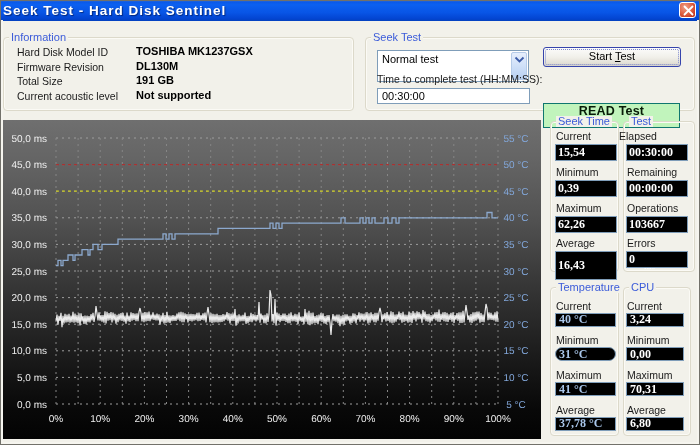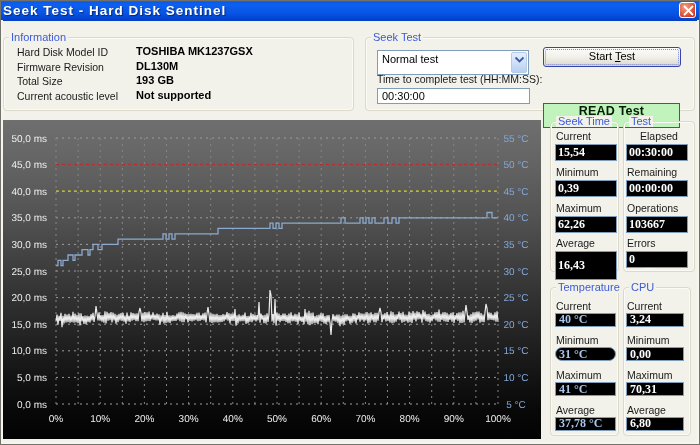--- a/index.html
+++ b/index.html
@@ -44,28 +44,28 @@
   </div>
 
 <div class="grp" style="left:3px;top:37px;width:351px;height:74px;">
     <span class="glabel">Information</span>
   </div>
 <div class="lab" style="left:17px;top:46px;">Hard Disk Model ID</div>
 <div class="val" style="left:136px;top:45px;">TOSHIBA MK1237GSX</div>
 <div class="lab" style="left:17px;top:60.5px;">Firmware Revision</div>
 <div class="val" style="left:136px;top:59.5px;">DL130M</div>
 <div class="lab" style="left:17px;top:75px;">Total Size</div>
-<div class="val" style="left:136px;top:74px;">193 GB</div>
+<div class="val" style="left:136px;top:74px;">191 GB</div>
 <div class="lab" style="left:17px;top:89.5px;">Current acoustic level</div>
 <div class="val" style="left:136px;top:88.5px;">Not supported</div>
 
 <div class="grp" style="left:365px;top:37px;width:330px;height:74px;">
     <span class="glabel">Seek Test</span>
   </div>
-<div class="combo" style="left:377px;top:50px;width:152px;height:25px;">
+<div class="combo" style="left:377px;top:50px;width:152px;height:32px;">
     <span class="t">Normal test</span>
   <span class="btn">
       <svg width="11" height="8" viewBox="0 0 11 8">
         <path d="M1.5 1.5 L5.5 5.5 L9.5 1.5" stroke="#3c5ca8" stroke-width="1.8" fill="none"></path>
       </svg>
     </span>
   </div>
 <div id="startbtn">Start <span style="text-decoration:underline">T</span>est</div>
 <div class="lab" style="left:377px;top:72.5px;">Time to complete test (HH:MM:SS):</div>
 <div class="input" style="left:377px;top:88px;width:153px;height:16px;">00:30:00</div>
@@ -114,21 +114,21 @@
     </svg></div>
 
 <div class="grp" style="left:550px;top:121px;width:69px;height:151px;">
     <span class="glabel">Seek Time</span>
   </div>
 <div class="grp" style="left:623px;top:121px;width:72px;height:151px;">
     <span class="glabel">Test</span>
   </div>
 <div class="lab" style="left:556px;top:130px;">Current</div>
 <div class="vbox" style="left:555px;top:144px;width:62px;height:17px;">15,54<span class="u">ms</span></div>
-<div class="lab" style="left:640px;top:130px;text-align:right;">Elapsed</div>
+<div class="lab" style="left:619px;top:130px;text-align:right;">Elapsed</div>
 <div class="vbox" style="left:626px;top:144px;width:62px;height:17px;">00:30:00</div>
 <div class="lab" style="left:556px;top:165.5px;">Minimum</div>
 <div class="vbox" style="left:555px;top:180px;width:62px;height:17px;">0,39<span class="u">ms</span></div>
 <div class="lab" style="left:627px;top:165.5px;">Remaining</div>
 <div class="vbox" style="left:626px;top:180px;width:62px;height:17px;">00:00:00</div>
 <div class="lab" style="left:556px;top:201.5px;">Maximum</div>
 <div class="vbox" style="left:555px;top:216px;width:62px;height:17px;">62,26<span class="u">ms</span></div>
 <div class="lab" style="left:627px;top:201.5px;">Operations</div>
 <div class="vbox" style="left:626px;top:216px;width:62px;height:17px;">103667</div>
 <div class="lab" style="left:556px;top:237px;">Average</div>

